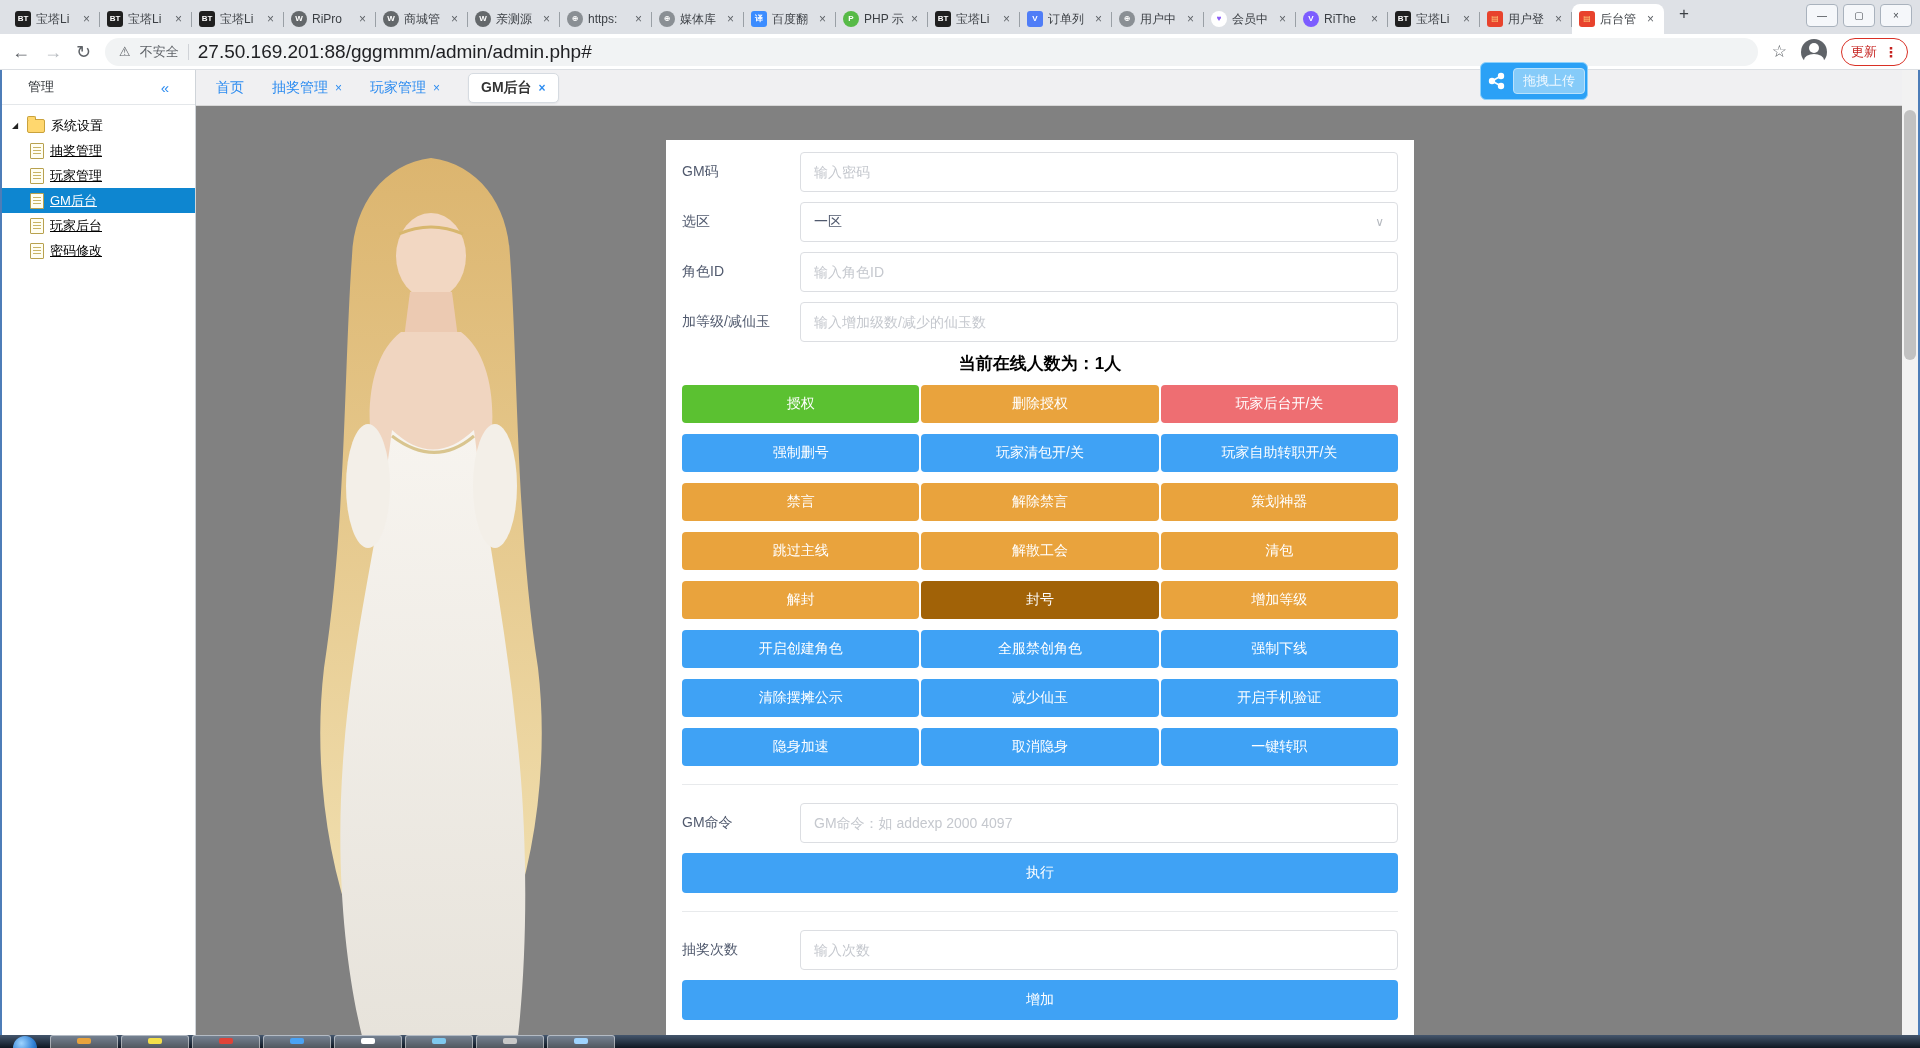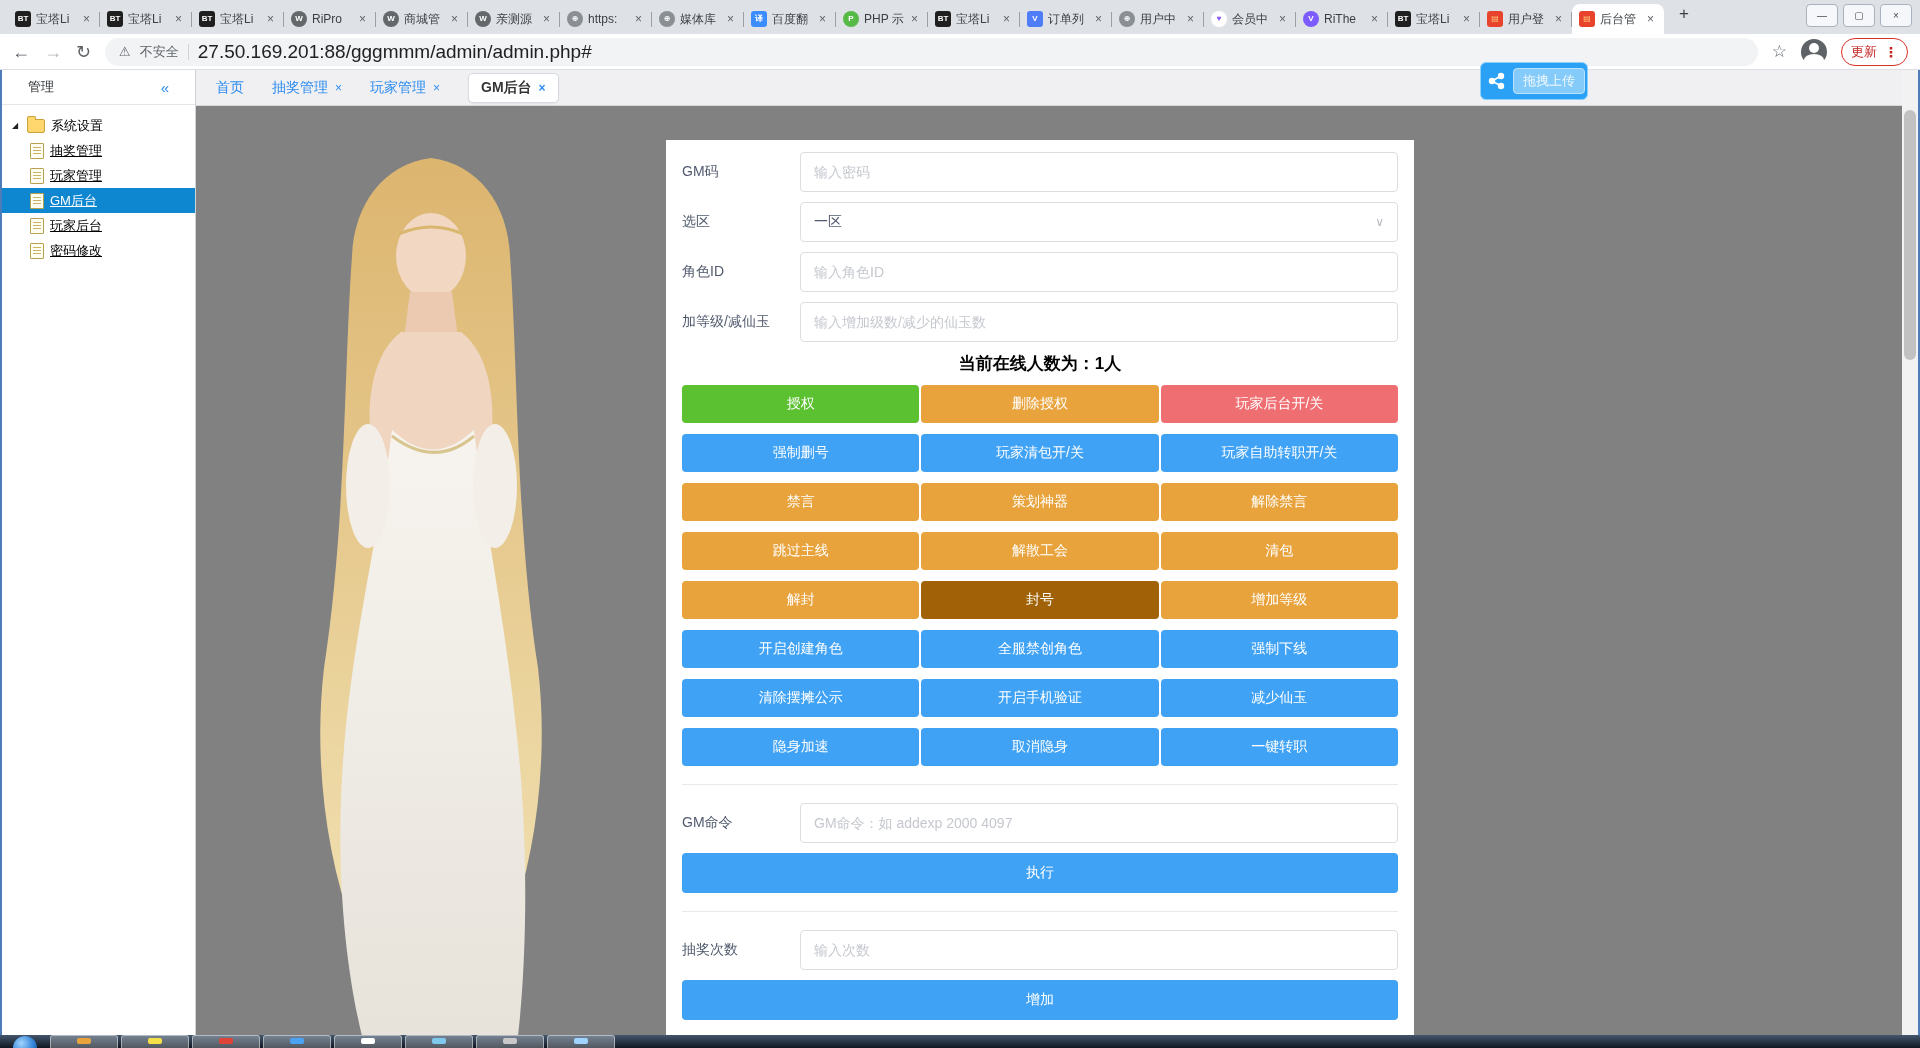--- a/index.html
+++ b/index.html
@@ -359,42 +359,42 @@
             <div class="gbtn" style="background: rgb(233, 163, 61);">删除授权</div>
             <div class="gbtn" style="background: rgb(238, 110, 114);">玩家后台开/关</div>
           </div>
           <div class="brow">
             <div class="gbtn" style="background: rgb(63, 162, 245);">强制删号</div>
             <div class="gbtn" style="background: rgb(63, 162, 245);">玩家清包开/关</div>
             <div class="gbtn" style="background: rgb(63, 162, 245);">玩家自助转职开/关</div>
           </div>
           <div class="brow">
             <div class="gbtn" style="background: rgb(233, 163, 61);">禁言</div>
+            <div class="gbtn" style="background: rgb(233, 163, 61);">解除禁言</div>
             <div class="gbtn" style="background: rgb(233, 163, 61);">策划神器</div>
-            <div class="gbtn" style="background: rgb(233, 163, 61);">解除禁言</div>
           </div>
           <div class="brow">
             <div class="gbtn" style="background: rgb(233, 163, 61);">跳过主线</div>
             <div class="gbtn" style="background: rgb(233, 163, 61);">解散工会</div>
             <div class="gbtn" style="background: rgb(233, 163, 61);">清包</div>
           </div>
           <div class="brow">
             <div class="gbtn" style="background: rgb(233, 163, 61);">解封</div>
             <div class="gbtn" style="background: #a16207;">封号</div>
             <div class="gbtn" style="background: rgb(233, 163, 61);">增加等级</div>
           </div>
           <div class="brow">
             <div class="gbtn" style="background: rgb(63, 162, 245);">开启创建角色</div>
             <div class="gbtn" style="background: rgb(63, 162, 245);">全服禁创角色</div>
             <div class="gbtn" style="background: rgb(63, 162, 245);">强制下线</div>
           </div>
           <div class="brow">
             <div class="gbtn" style="background: rgb(63, 162, 245);">清除摆摊公示</div>
+            <div class="gbtn" style="background: rgb(63, 162, 245);">减少仙玉</div>
             <div class="gbtn" style="background: rgb(63, 162, 245);">开启手机验证</div>
-            <div class="gbtn" style="background: rgb(63, 162, 245);">减少仙玉</div>
           </div>
           <div class="brow">
             <div class="gbtn" style="background: rgb(63, 162, 245);">隐身加速</div>
             <div class="gbtn" style="background: rgb(63, 162, 245);">取消隐身</div>
             <div class="gbtn" style="background: rgb(63, 162, 245);">一键转职</div>
           </div>
         </div>
 
       <hr class="divider">
 

